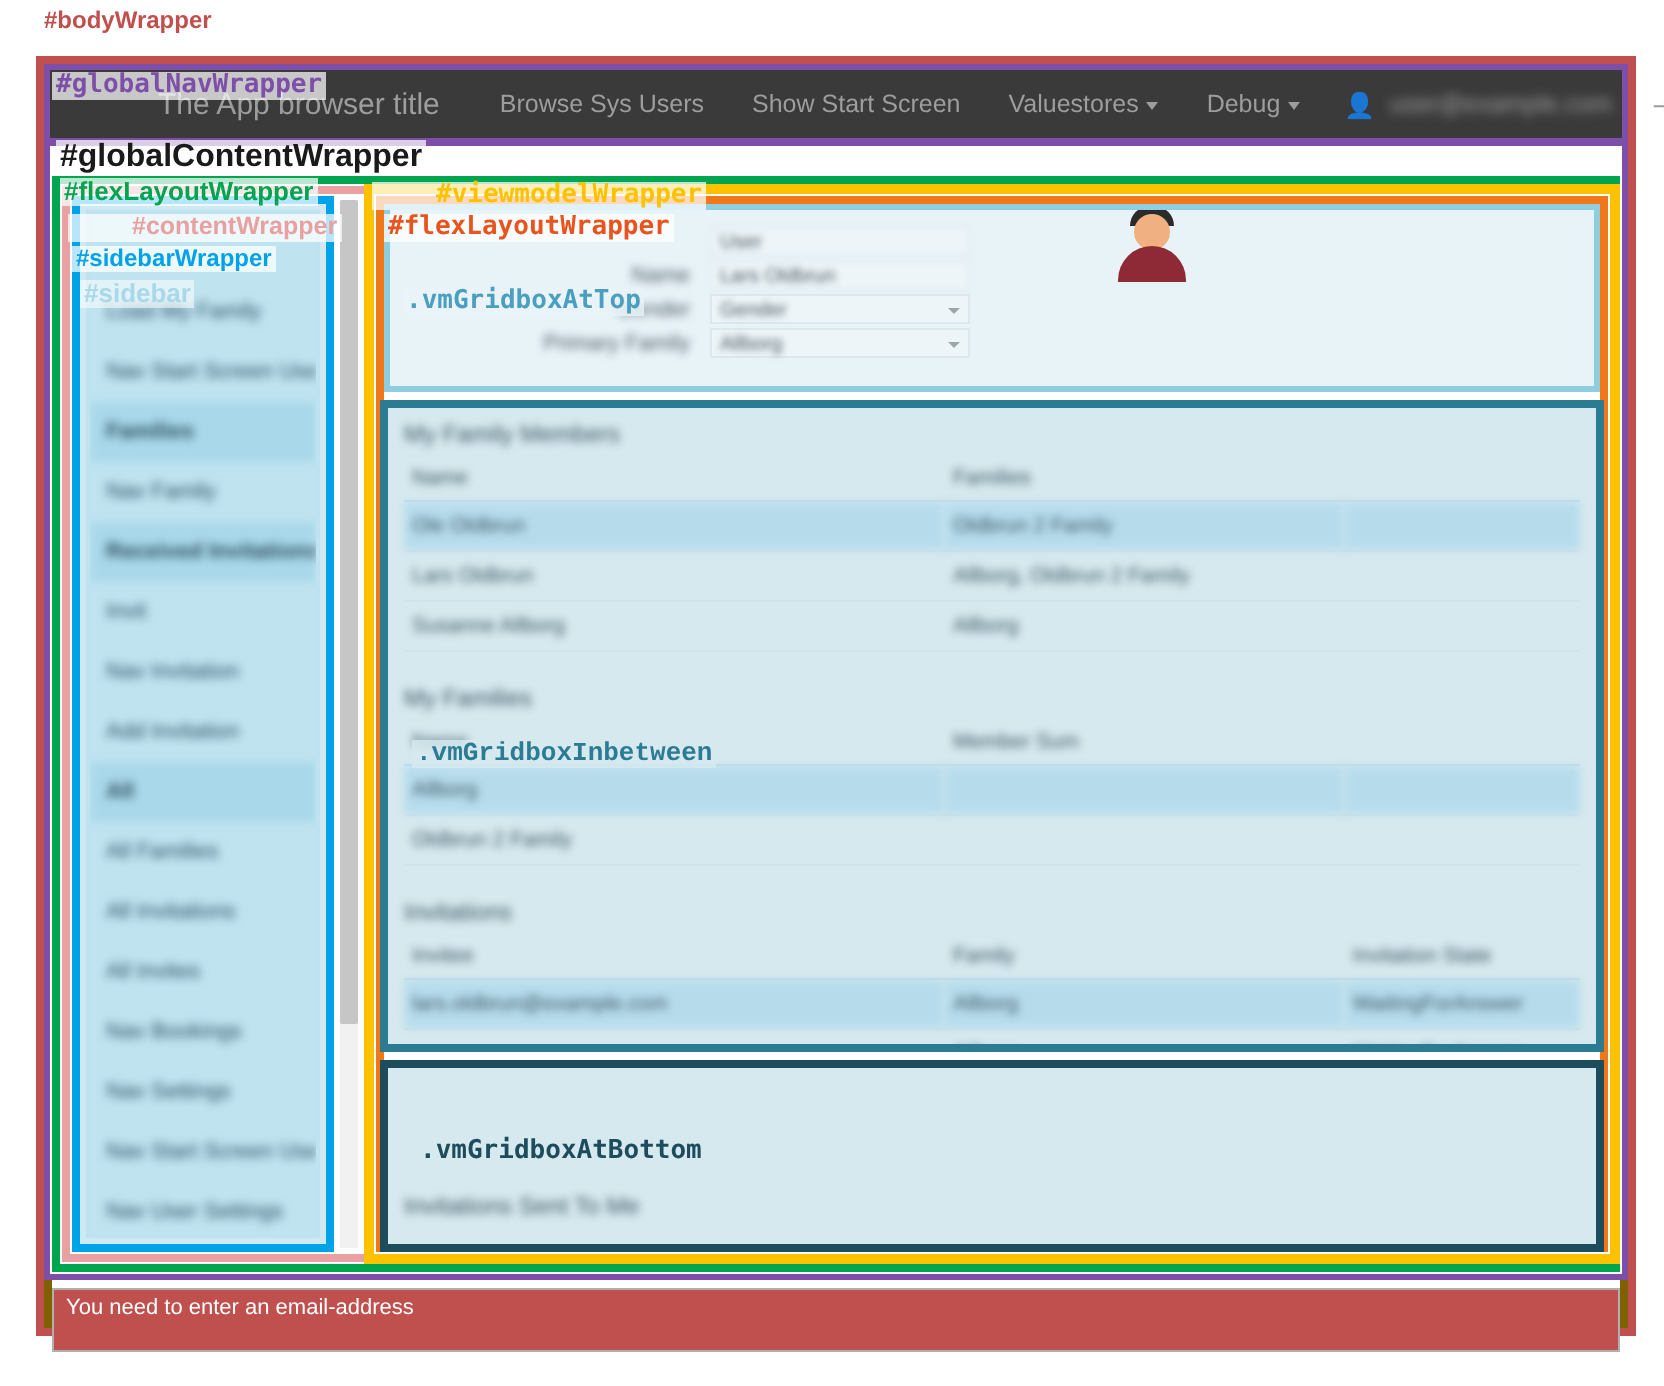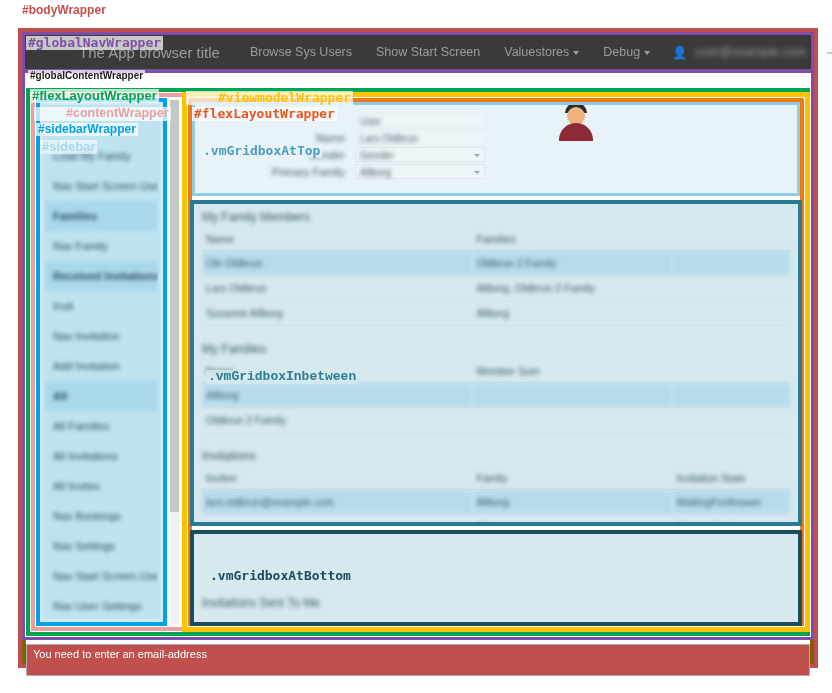--- a/index.html
+++ b/index.html
@@ -270,21 +270,21 @@
       <div class="nav-user" style="padding-right:14px;">
         <span class="ico">⇥</span>
 
       </div>
     </div>
   </div>
 
   <div class="ann" style="left:26px;top:36px;font-size:13px;color:#7d4fa8;">#globalNavWrapper</div>
 
   <div id="globalContentWrapper"></div>
-  <div class="ann sans" style="left:28px;top:70px;font-size:10px;color:#1a1a1a;">#globalContentWrapper</div>
+  <div class="ann sans" style="left:28px;top:70px;font-size:16px;color:#1a1a1a;">#globalContentWrapper</div>
 
   <div id="flexLayoutWrapper"></div>
   <div class="ann sans" style="left:30px;top:89px;font-size:13px;color:#00a550;">#flexLayoutWrapper</div>
 
   <div id="contentWrapper"></div>
   <div class="ann sans" style="left:34px;top:107px;font-size:12.5px;color:#e8a0a0;padding-left:32px;">#contentWrapper</div>
 
   <div id="sidebarWrapper">
     <div id="sidebar">
       <div style="height:34px;"></div>

